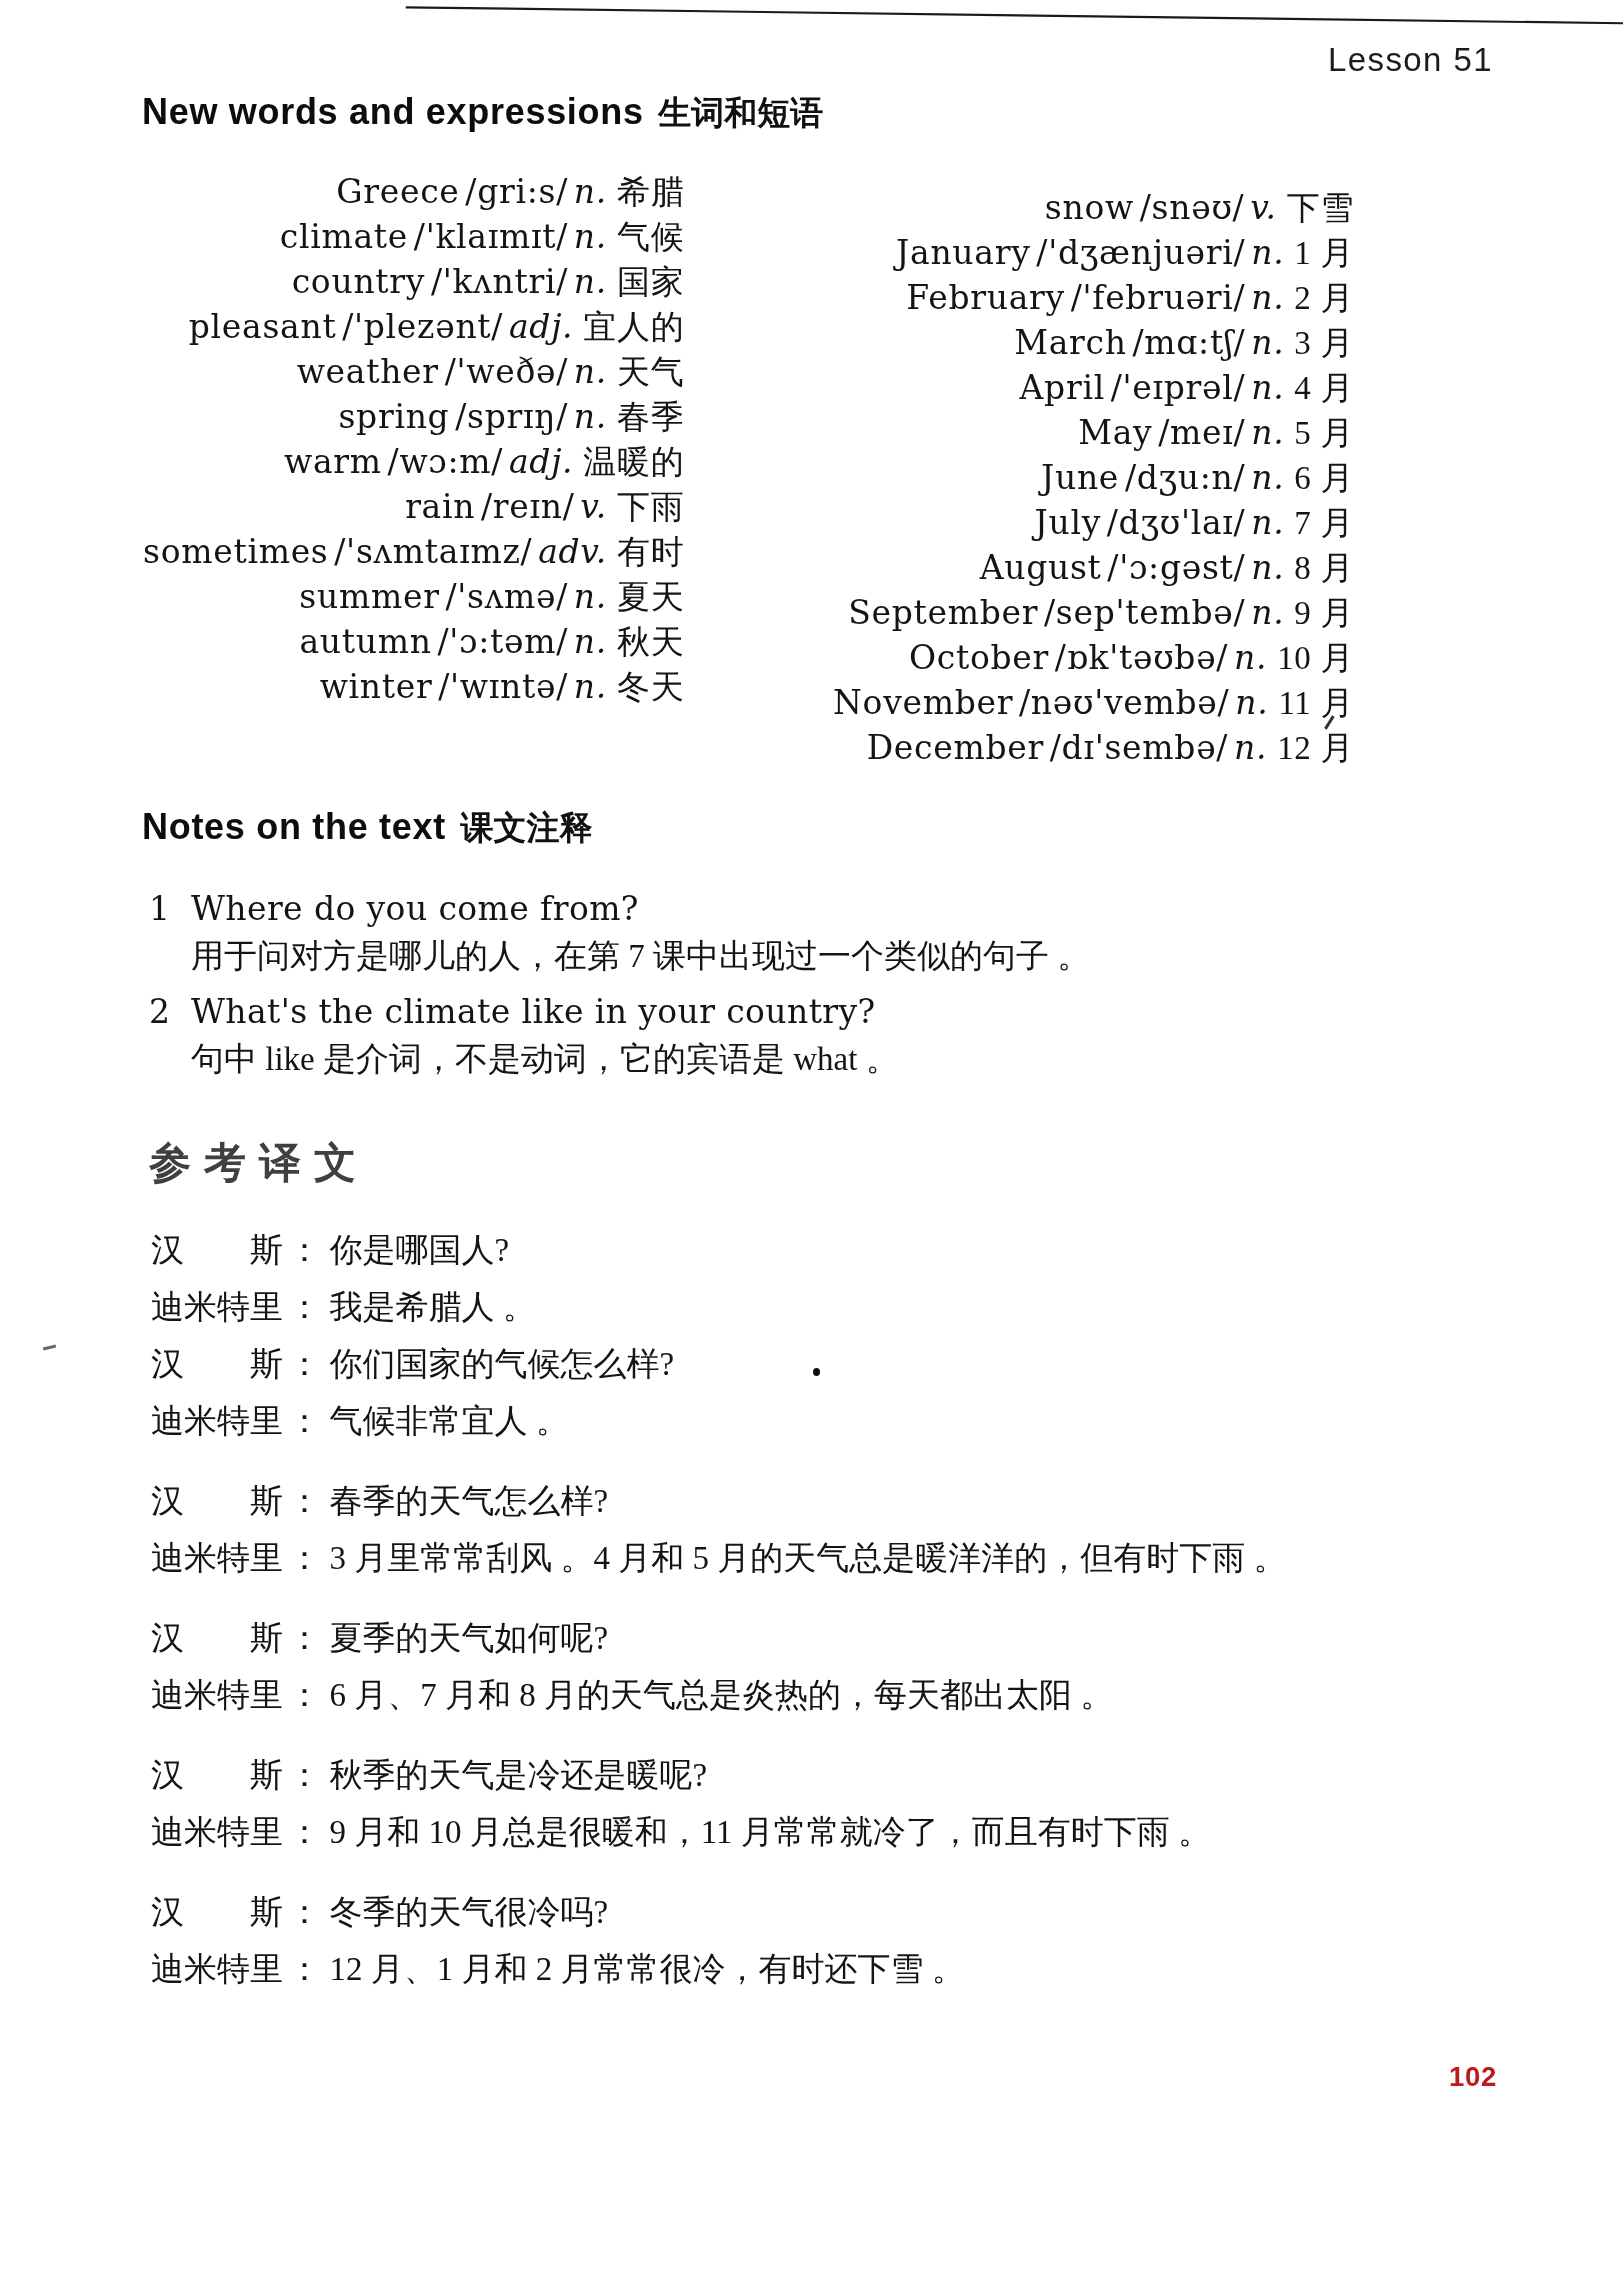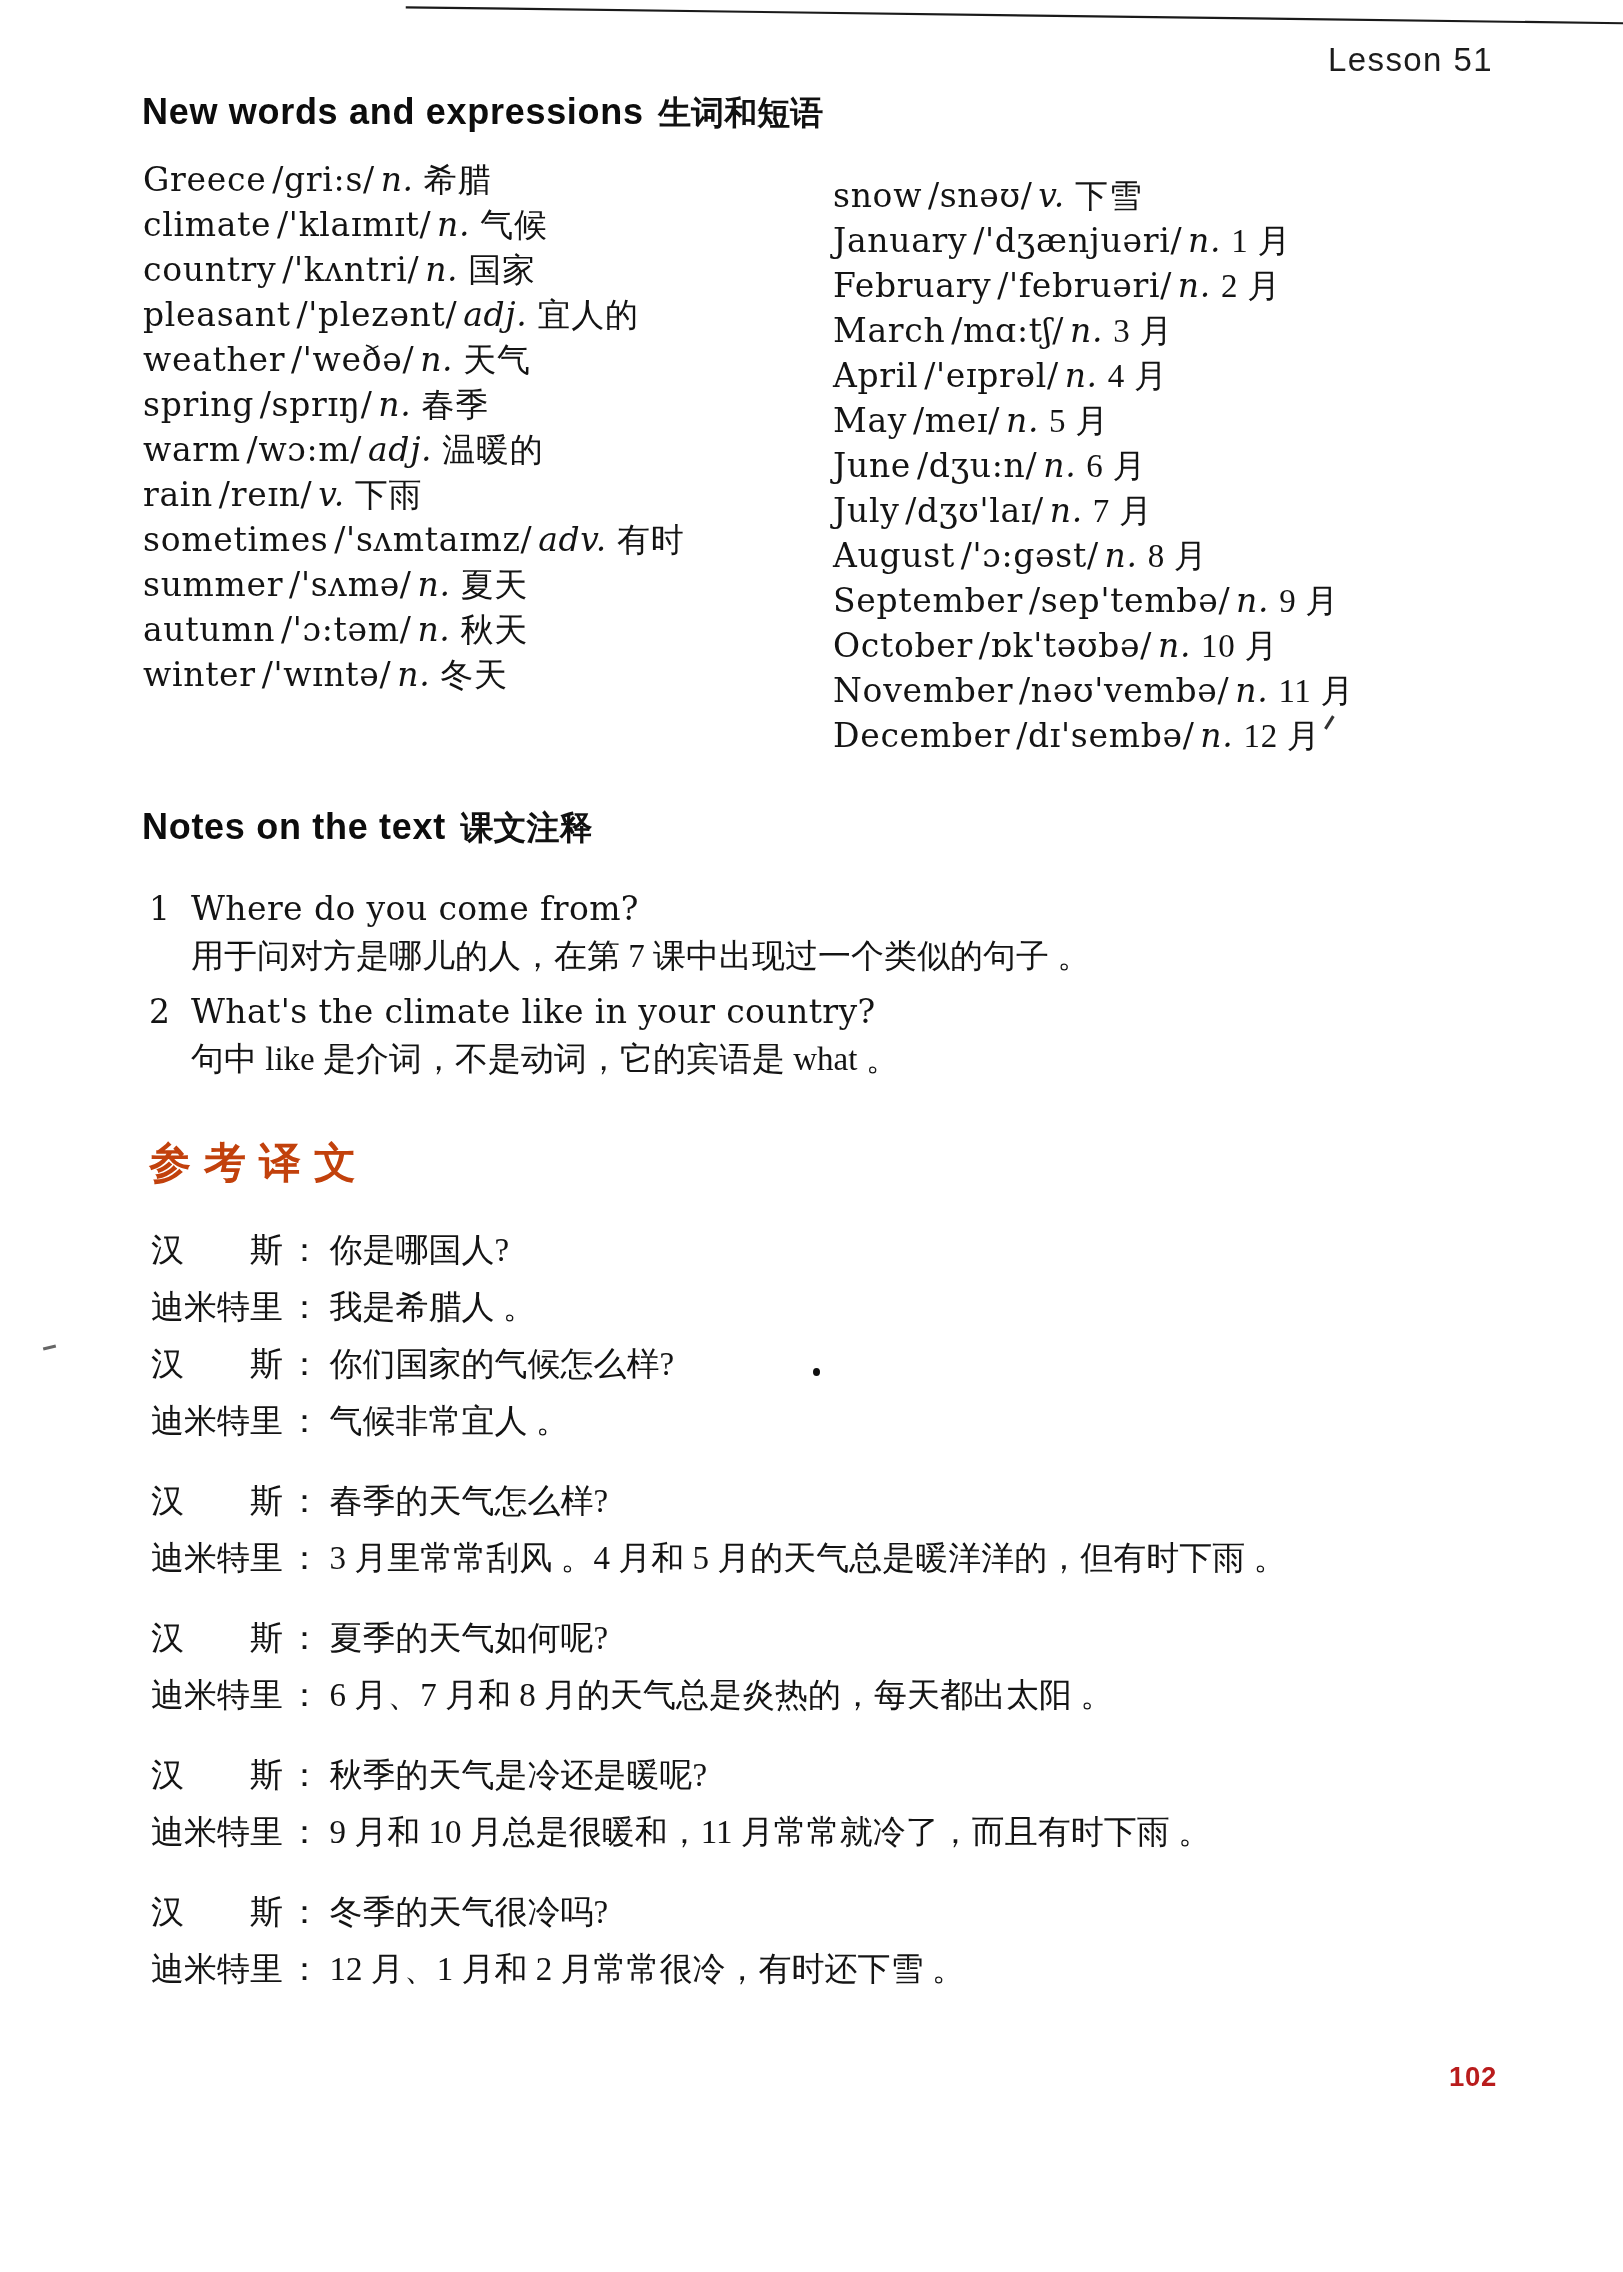--- a/index.html
+++ b/index.html
@@ -28,37 +28,37 @@
     font-family:"Liberation Serif","DejaVu Serif",serif;
     font-weight:700;font-size:33px;margin-left:14.5px;color:#111;
   }
   
   .wordcol{
     position:absolute;top:162px;margin:0;padding:0;list-style:none;
     font-size:33px;letter-spacing:0.7px;white-space:nowrap;
   }
   .wordcol.left{left:143px;}
   .wordcol.right{left:833px;margin-top:16px;}
-  .wordcol li{height:45px;line-height:36px;}
+  .wordcol li{height:45px;line-height:59px;text-align:right;}
   .pos{font-style:italic;margin-left:5.8px;}
   .ph{margin-left:5.8px;}
   .wzh{margin-left:10px;font-family:"Liberation Serif","DejaVu Serif",serif;}
   
   .notes{
     position:absolute;left:149px;top:886px;margin:0;padding:0;list-style:none;
     font-size:33px;
   }
   .note{display:grid;grid-template-columns:42px 1fr;margin-bottom:8.7px;}
   .note .num{line-height:46px;}
   .note .en{line-height:46px;letter-spacing:0.4px;}
   .note .zh{grid-column:2;line-height:48px;font-family:"Liberation Serif","DejaVu Serif",serif;}
   
   .ref-title{
     position:absolute;left:149px;top:1135px;
-    font-size:42px;font-weight:700;letter-spacing:13px;color:#c2410c;
+    font-size:42px;font-weight:700;letter-spacing:13px;color:#404040;
     font-family:"Liberation Serif","DejaVu Serif",serif;
   }
   .dialogue{
     position:absolute;left:149px;top:1222px;font-size:33px;
     font-family:"Liberation Serif","DejaVu Serif",serif;
   }
   .dlg{height:57px;line-height:57px;white-space:nowrap;}
   .dlg.gap{margin-top:23px;}
   .spk{display:inline-block;width:136px;text-align:center;}
   .colon{margin:0 8.7px 0 2.9px;}

